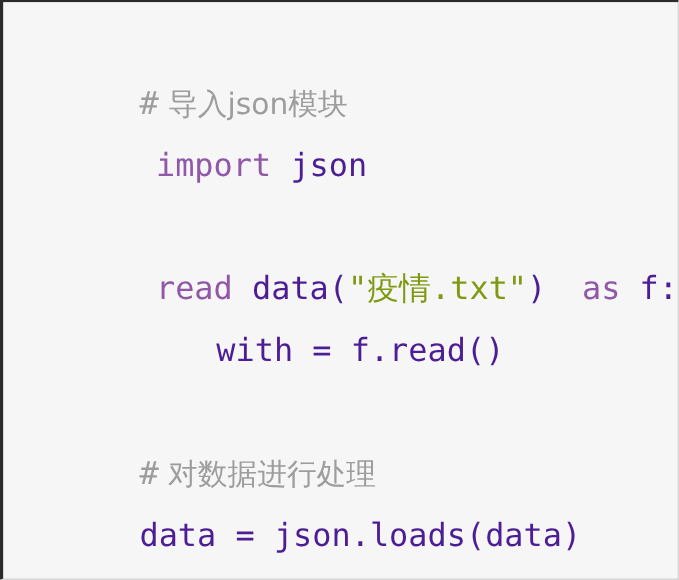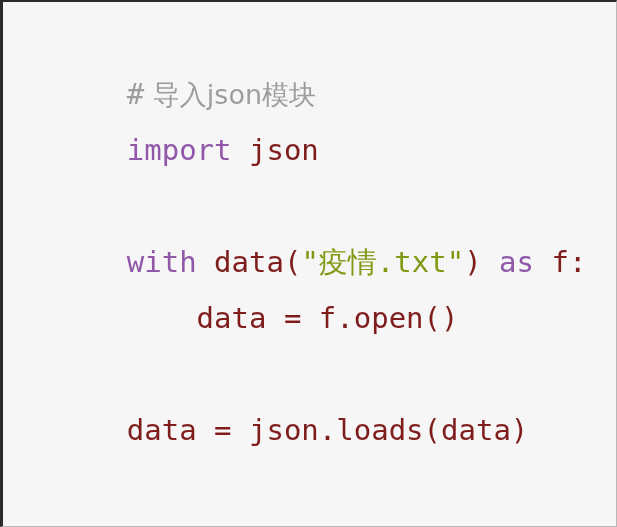--- a/index.html
+++ b/index.html
@@ -40,23 +40,23 @@
   .code-line.blank { }
   .tok-comment {
     color: #9d9d9d;
     font-family: "DejaVu Sans", "Liberation Sans", sans-serif;
     font-size: 27px;
   }
   .tok-comment .hash {
     font-family: "DejaVu Sans Mono", "Liberation Mono", monospace;
     font-size: 29px;
   }
-  .tok-keyword { color: #9157a8; }
+  .tok-keyword { color: #9157a8; margin-left: 15px; }
   .tok-string  { color: #7f9a12; }
-  .tok-plain   { color: #7f1d1d; }
+  .tok-plain   { color: #4c1d95; }
 </style>
 </head>
 <body>
 
 <div id="root">
   <div class="code-block">
 
     <div class="code-line">
       <span class="tok-comment"><span class="hash">#</span> 导入json模块</span>
     </div>
@@ -64,30 +64,33 @@
     <div class="code-line">
       <span class="tok-keyword">import</span><span class="tok-plain"> json</span>
     </div>
 
     <div class="code-line blank">
       <span class="tok-plain"></span>
     </div>
 
 
     <div class="code-line">
-      <span class="tok-keyword">with</span><span class="tok-plain"> data(</span><span class="tok-string">"疫情.txt"</span><span class="tok-plain">) </span><span class="tok-keyword">as</span><span class="tok-plain"> f:</span>
+      <span class="tok-keyword">read</span><span class="tok-plain"> data(</span><span class="tok-string">"疫情.txt"</span><span class="tok-plain">) </span><span class="tok-keyword">as</span><span class="tok-plain"> f:</span>
     </div>
 
     <div class="code-line">
-      <span class="tok-plain">    data = f.open()</span>
+      <span class="tok-plain">    with = f.read()</span>
     </div>
 
     <div class="code-line blank">
       <span class="tok-plain"></span>
     </div>
 
+    <div class="code-line">
+      <span class="tok-comment"><span class="hash">#</span> 对数据进行处理</span>
+    </div>
 
     <div class="code-line">
       <span class="tok-plain">data = json.loads(data)</span>
     </div>
 
   </div>
 </div>
 
 </body></html>

